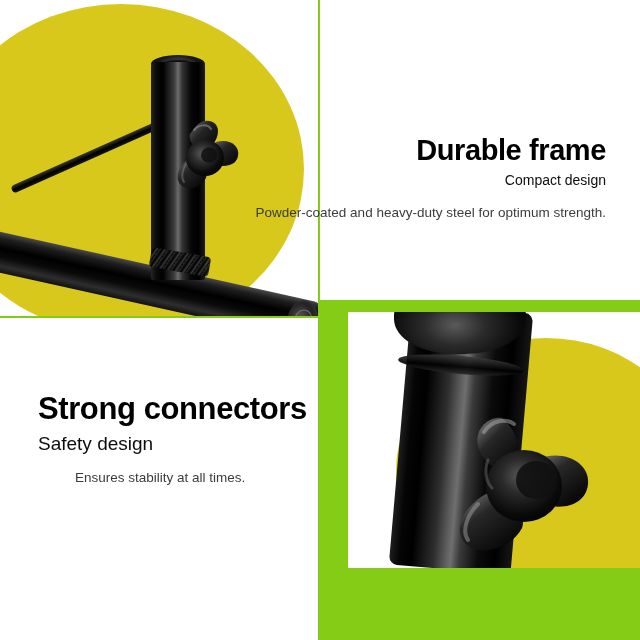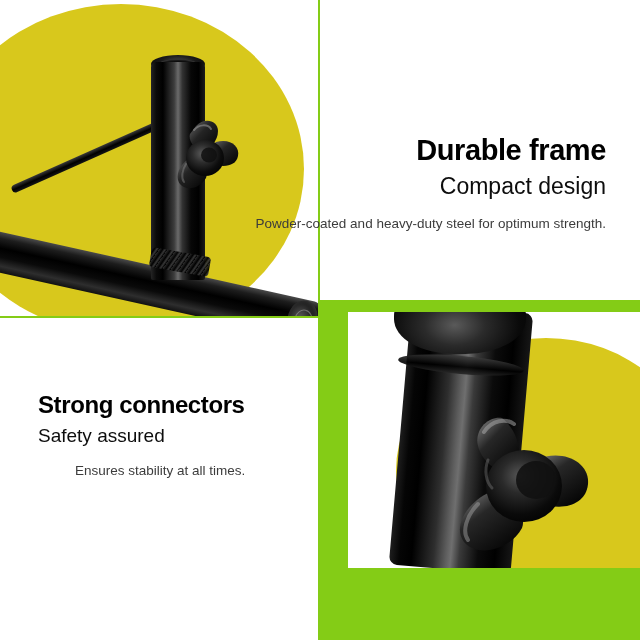--- a/index.html
+++ b/index.html
@@ -83,36 +83,36 @@
   .headline {
     font-size: 29px;
     font-weight: bold;
     color: #000000;
     letter-spacing: -0.4px;
     line-height: 1.12;
     margin: 0;
     white-space: nowrap;
   }
   .subhead {
-    font-size: 23px;
+    font-size: 14px;
     font-weight: normal;
     color: #0d0d0d;
     line-height: 1.25;
     margin: 6px 0 0 0;
     white-space: nowrap;
   }
   .body-copy {
     font-size: 13.5px;
     font-weight: normal;
     color: #3c3c3c;
     line-height: 1.52;
     margin: 13px 0 0 0;
     padding-left: 37px;
   }
-  .tb-left .headline { font-size: 24px; }
+  .tb-left .headline { font-size: 31px; }
   .tb-left .subhead  { font-size: 19px; margin-top: 5px; }
   .tb-left .body-copy{ }
 
   
   .ph1-yellow {
     position: absolute;
     left: -62px;
     top: 4px;
     width: 366px;
     height: 330px;
@@ -341,21 +341,21 @@
     <div class="headline">Durable frame</div>
     <div class="subhead">Compact design</div>
     <div class="body-copy">Powder-coated and heavy-duty steel for optimum strength.</div>
   </div>
 
   <div class="panel panel-text-connectors">
   </div>
 
   <div class="text-block tb-left">
     <div class="headline">Strong connectors</div>
-    <div class="subhead">Safety assured</div>
+    <div class="subhead">Safety design</div>
     <div class="body-copy">Ensures stability at all times.</div>
   </div>
 
   <div class="panel panel-photo-connectors">
 
     <div class="ph2-yellow"></div>
     <div class="ph2-yellow-b"></div>
 
     <div class="ph2-tube"></div>
     <div class="ph2-tube-top"></div>

